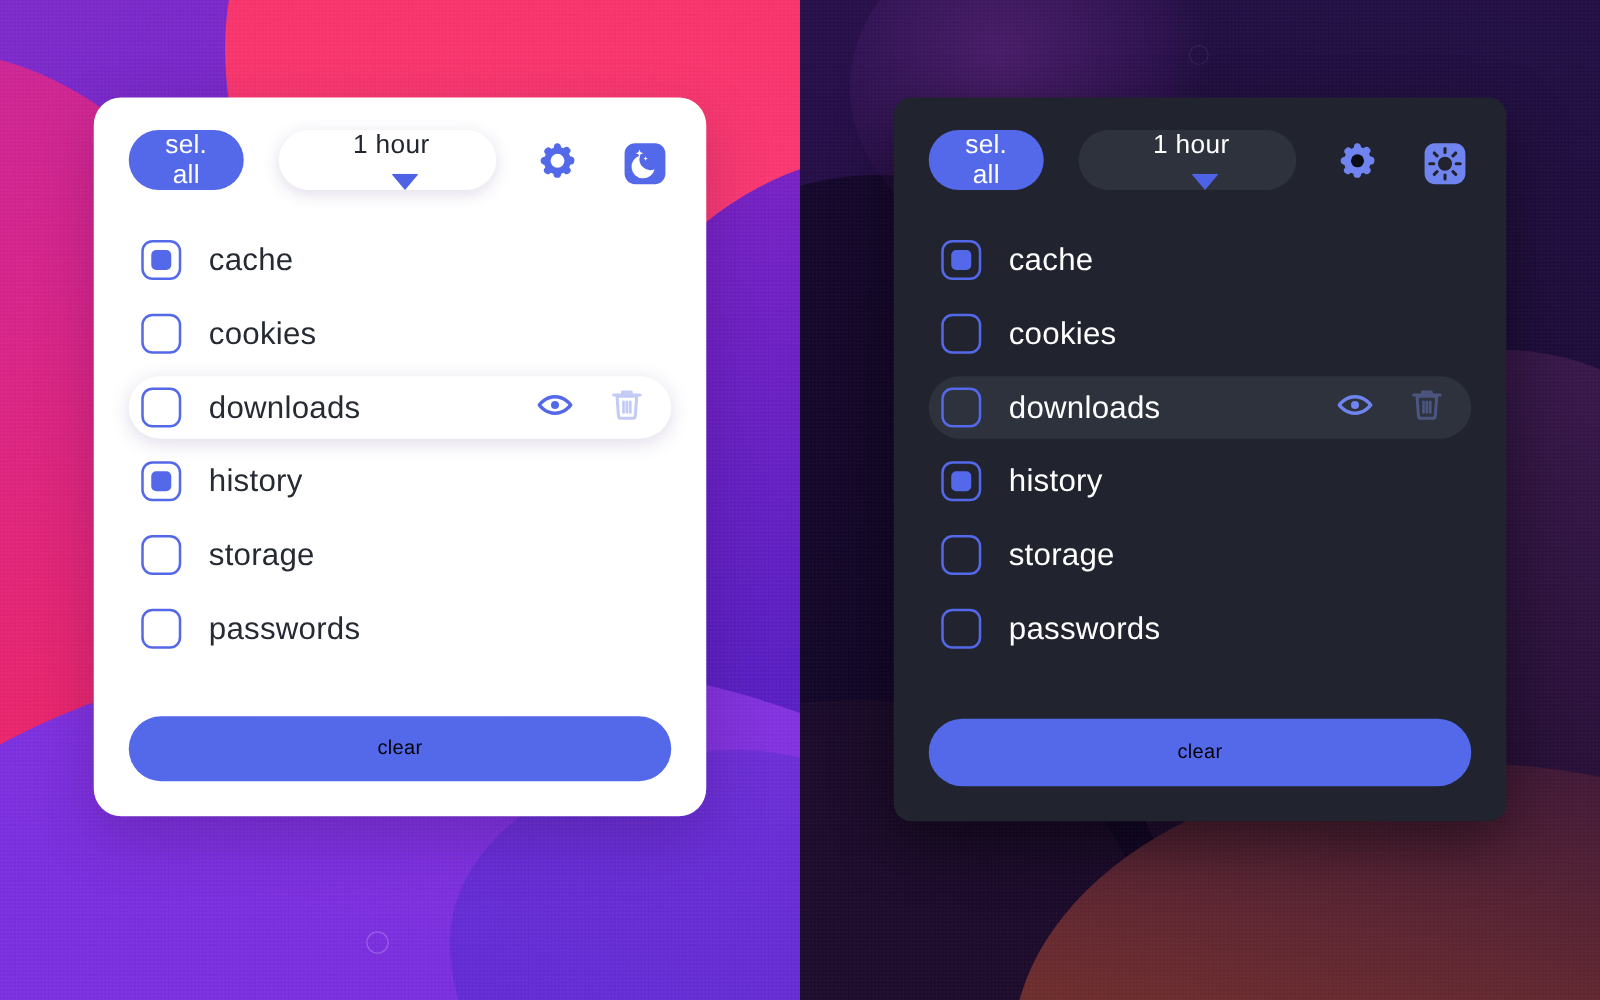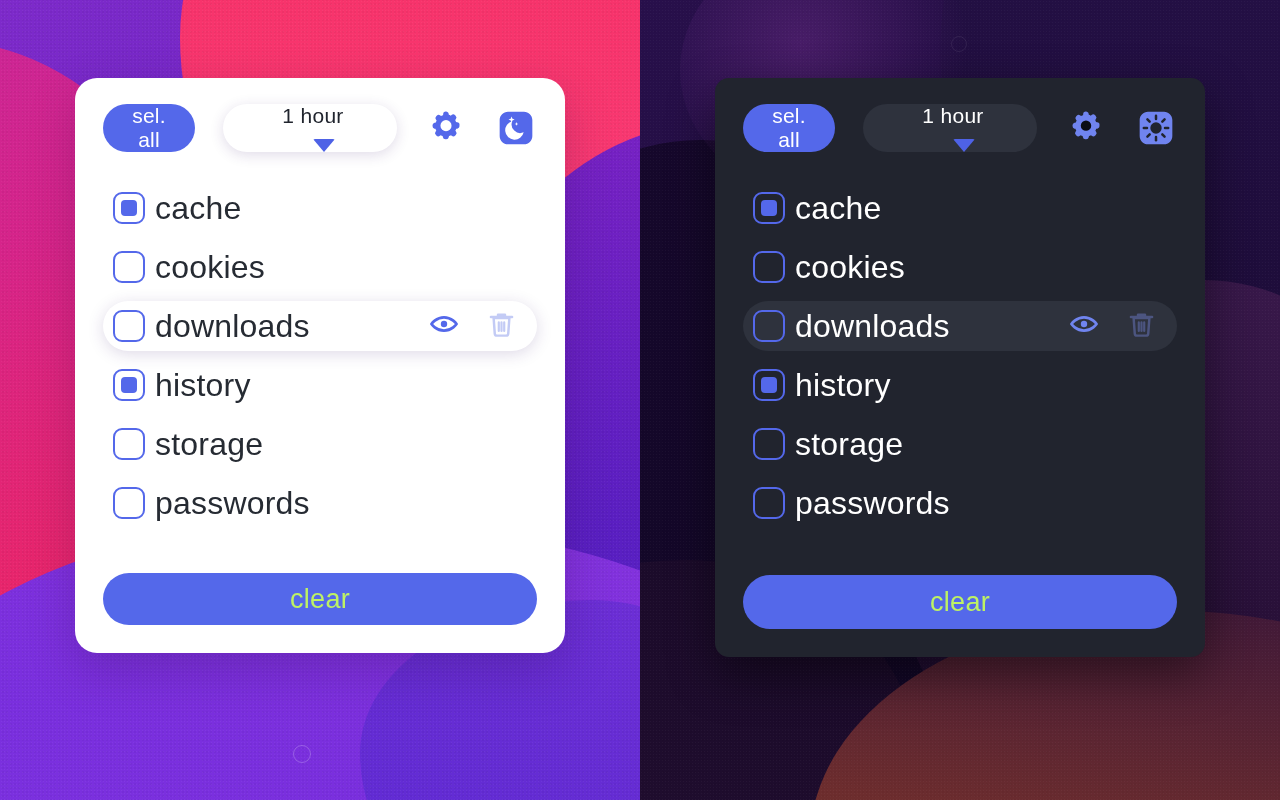--- a/index.html
+++ b/index.html
@@ -172,21 +172,21 @@
     margin-top: 78px;
     width: 490px;
     background: #21242e;
     border-radius: 14px;
     box-shadow: 0 18px 48px rgba(0,0,0,.45);
   }
 
   
   .toolbar {
     display: flex;
-    align-items: center;
+    align-items: flex-end;
     gap: 28px;
     padding: 0 0 6px 0;
   }
 
   .pill-selall {
     border: none;
     border-radius: 999px;
     height: 48px;
     padding: 0 26px;
     font-size: 21px;
@@ -261,22 +261,22 @@
   }
   .cbox .tick {
     width: 16px; height: 16px;
     border-radius: 4px;
     background: #5468ea;
     display: none;
   }
   .cbox.checked .tick { display: block; }
 
   .row-label {
-    margin-left: 10px;
-    font-size: 32px;
+    margin-left: 22px;
+    font-size: 25px;
     letter-spacing: .2px;
     flex: 1 1 auto;
   }
   .lbl-light { color: #262b33; }
   .lbl-dark  { color: #ffffff; }
 
   .row-actions {
     display: flex;
     align-items: center;
     gap: 26px;
@@ -285,22 +285,22 @@
 
   
   .clear-btn {
     display: block;
     width: 100%;
     height: 52px;
     margin-top: 28px;
     border: none;
     border-radius: 999px;
     background: #5468ea;
-    color: #bef264;
-    font-size: 27px;
+    color: #000000;
+    font-size: 16px;
     letter-spacing: .3px;
     cursor: pointer;
     font-family: "Liberation Sans", sans-serif;
   }
   .clear-dark { height: 54px; margin-top: 30px; }
 </style>
 </head>
 <body>
 
 <div id="stage">

